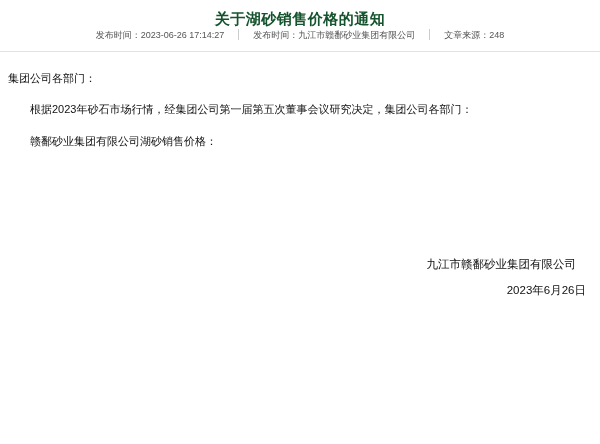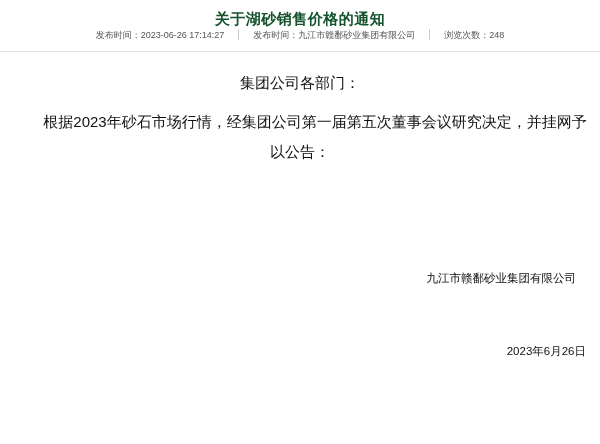--- a/index.html
+++ b/index.html
@@ -46,73 +46,72 @@
     background: #cccccc;
   }
   .divider {
     margin-top: 9px;
     border-top: 1px solid #e2e2e2;
     width: 100%;
   }
   .body {
     padding: 0 8px;
     margin-top: 16px;
-    font-size: 15px;
+    font-size: 11px;
     line-height: 1.95;
     color: #111111;
-    text-align: center;
   }
   .para {
     margin: 0 0 10px 0;
   }
   .indent {
     text-indent: 2em;
   }
   .sign-block {
     margin-top: 100px;
     padding: 0 14px;
     font-size: 11.5px;
     line-height: 2.2;
     text-align: right;
     color: #111111;
   }
   .sign-name {
     padding-right: 10px;
   }
   .sign-date {
     padding-right: 0px;
-    margin-top: 48px;
   }
 </style>
 </head>
 <body>
 
 <div class="page">
 
   <div class="doc-title">关于湖砂销售价格的通知</div>
 
   <div class="meta-row">
     <div class="meta-item">
       <span>发布时间：</span><span>2023-06-26 17:14:27</span>
     </div>
     <div class="meta-sep"></div>
     <div class="meta-item">
       <span>发布时间：</span><span>九江市赣鄱砂业集团有限公司</span>
     </div>
     <div class="meta-sep"></div>
     <div class="meta-item">
-      <span>浏览次数：</span><span>248</span>
+      <span>文章来源：</span><span>248</span>
     </div>
   </div>
 
   <div class="divider"></div>
 
   <div class="body">
     <p class="para">集团公司各部门：</p>
-    <p class="para indent">根据2023年砂石市场行情，经集团公司第一届第五次董事会议研究决定，并挂网予以公告：</p>
+    <p class="para indent">根据2023年砂石市场行情，经集团公司第一届第五次董事会议研究决定，集团公司各部门：</p>
+    <p class="para indent">赣鄱砂业集团有限公司湖砂销售价格：</p>
   </div>
 
   <div class="sign-block">
     <div class="sign-name">九江市赣鄱砂业集团有限公司</div>
     <div class="sign-date">2023年6月26日</div>
   </div>
 
 </div>
 
 </body></html>

